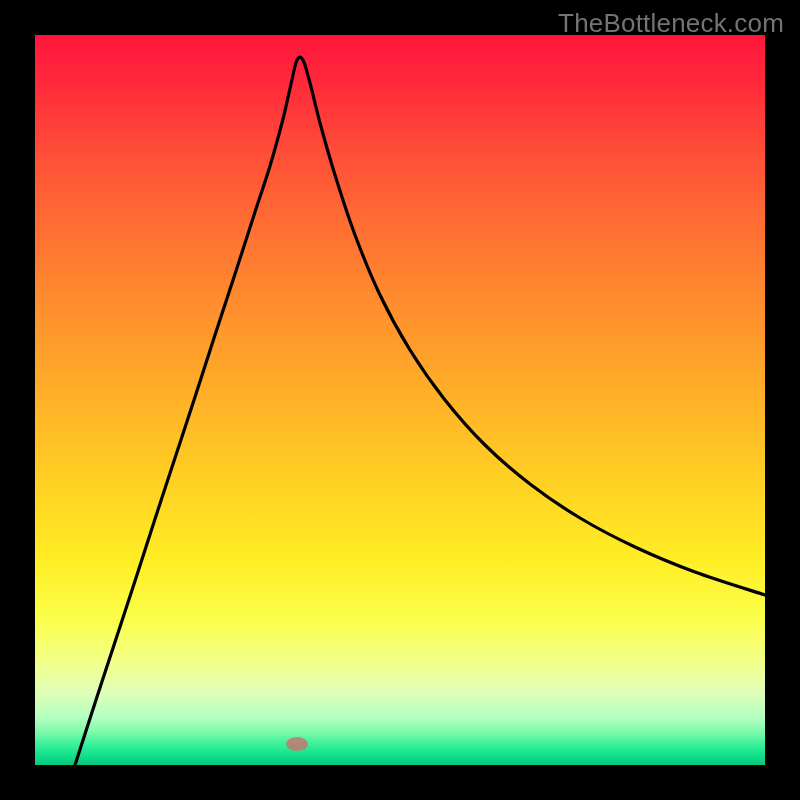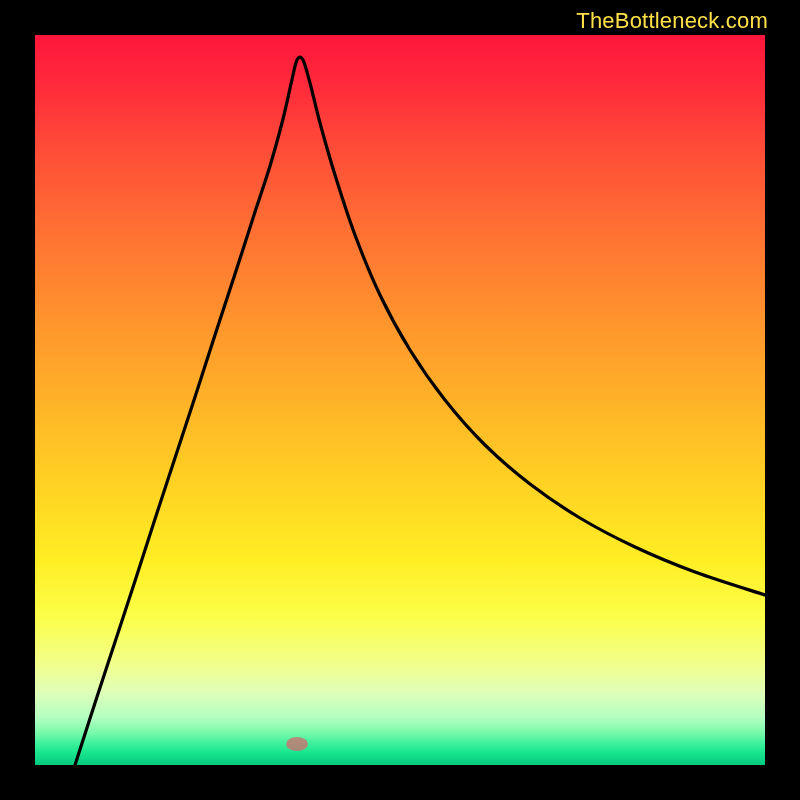--- a/index.html
+++ b/index.html
@@ -56,23 +56,23 @@
     height: 14px;
     border-radius: 50%;
     background: #ca7070;
     opacity: 0.8;
     transform: translate(-50%, -50%);
     pointer-events: none;
   }
   .watermark {
     position: absolute;
     top: 8px;
-    right: 32px;
-    color: #fde047;
-    font-size: 22px;
+    right: 16px;
+    color: #737373;
+    font-size: 26px;
     letter-spacing: 0.2px;
     pointer-events: none;
     user-select: none;
   }
 </style>
 </head>
 <body>
 
 <div class="frame">
 

